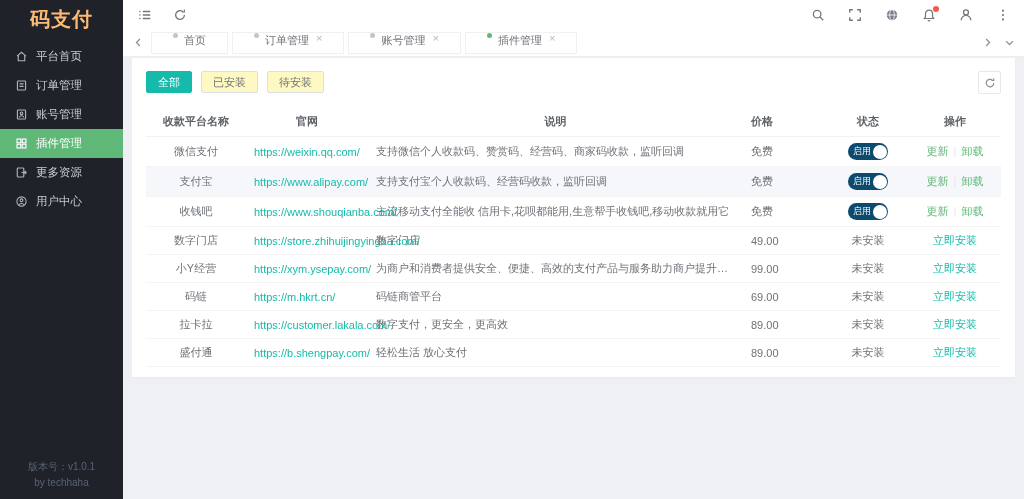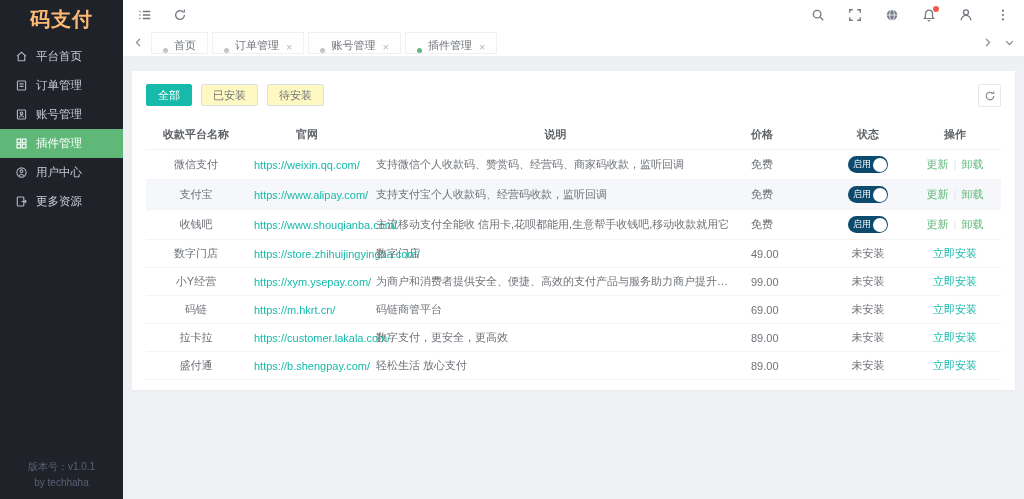--- a/index.html
+++ b/index.html
@@ -41,30 +41,30 @@
   .tbicon { width:15px; height:15px; display:inline-flex; align-items:center; justify-content:center; cursor:pointer; position:relative; }
   .tbicon svg { width:14px; height:14px; }
   .red-dot { position:absolute; top:-1px; right:-3px; width:6px; height:6px; border-radius:50%; background:#f25b4b; }
   
   .tabbar {
     height:28px; background:#fff; border-bottom:1px solid #ededed;
     display:flex; align-items:center; padding:0 6px; gap:4px;
   }
   .tab-arrow { width:18px; height:18px; display:inline-flex; align-items:center; justify-content:center; color:#8a8f98; cursor:pointer; }
   .tab {
-    display:inline-flex; align-items:flex-end; gap:6px; height:22px;
-    padding:0 11px; border:1px solid #f0f0f0; background:#fff;
+    display:inline-flex; align-items:flex-start; gap:6px; height:22px;
+    padding:0 21px; border:1px solid #f0f0f0; background:#fff;
     font-size:11px; color:#6e7277; cursor:pointer; white-space:nowrap;
   }
   .dot { width:5px; height:5px; border-radius:50%; background:#c2c6cc; }
   .dot.green { background:#5FB878; }
   .tab-close { color:#b4b8bd; font-size:11px; line-height:1; margin-left:1px; cursor:pointer; }
   .tab-spacer { flex:1; }
   
-  .content { flex:1; background:#eef0f3; padding:14px 9px; overflow:hidden; }
+  .content { flex:1; background:#eef0f3; padding:1px 9px; overflow:hidden; }
   .card { background:#fff; padding:13px 14px 10px; box-shadow:0 1px 2px rgba(0,0,0,.03); }
   .filter-row { display:flex; align-items:flex-start; }
   .btn {
     height:22px; padding:0 11px; font-size:11px; border-radius:2px;
     border:1px solid #dcdfe3; background:#fef9c3; color:#6e7277; cursor:pointer;
     margin-right:9px; font-family:inherit;
   }
   .btn.primary { background:#16baaa; border-color:#16baaa; color:#fff; }
   .mini-refresh {
     margin-left:auto; width:23px; height:23px; border:1px solid #e6e8eb; border-radius:2px;
@@ -139,36 +139,36 @@
             <rect x="2.5" y="2.5" width="4.6" height="4.6"></rect>
             <rect x="8.9" y="2.5" width="4.6" height="4.6"></rect>
             <rect x="2.5" y="8.9" width="4.6" height="4.6"></rect>
             <rect x="8.9" y="8.9" width="4.6" height="4.6"></rect>
           </svg>
         </span>
         <span>插件管理</span>
       </div>
       <div class="nav-item">
         <span class="nicon">
+          <svg viewBox="0 0 16 16" width="13" height="13" fill="none" stroke="currentColor" stroke-width="1.4">
+            <rect x="2.8" y="2.5" width="8" height="11" rx="1"></rect>
+            <path d="M8 8 H14 M14 8 L11.8 5.9 M14 8 L11.8 10.1"></path>
+          </svg>
+        </span>
+        <span>更多资源</span>
+      </div>
+      <div class="nav-item">
+        <span class="nicon">
           <svg viewBox="0 0 16 16" width="13" height="13" fill="none" stroke="currentColor" stroke-width="1.3">
             <circle cx="8" cy="8" r="5.7"></circle>
             <circle cx="8" cy="6.5" r="1.7"></circle>
             <path d="M4.8 12.3 a3.6 3.6 0 0 1 6.4 0"></path>
           </svg>
         </span>
         <span>用户中心</span>
-      </div>
-      <div class="nav-item">
-        <span class="nicon">
-          <svg viewBox="0 0 16 16" width="13" height="13" fill="none" stroke="currentColor" stroke-width="1.4">
-            <rect x="2.8" y="2.5" width="8" height="11" rx="1"></rect>
-            <path d="M8 8 H14 M14 8 L11.8 5.9 M14 8 L11.8 10.1"></path>
-          </svg>
-        </span>
-        <span>更多资源</span>
       </div>
     </nav>
   <div class="version">
     <div>版本号：v1.0.1</div>
     <div>by techhaha</div>
   </div>
 </aside>
 
 <div class="main">
 

